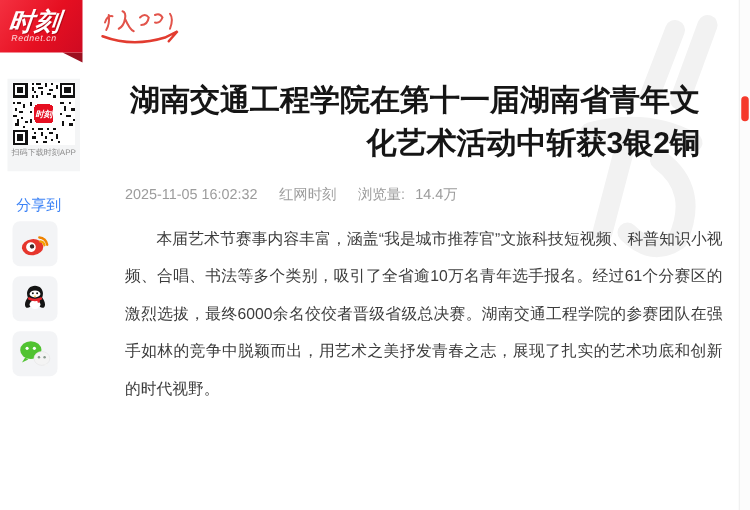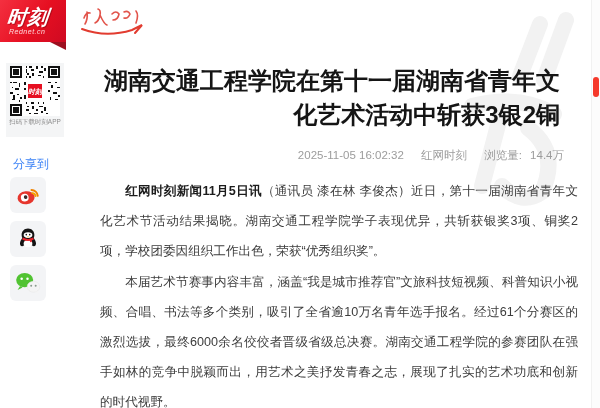--- a/index.html
+++ b/index.html
@@ -47,21 +47,21 @@
   }
   .tile-weibo{top:177px;}
   .tile-qq{top:221px;}
   .tile-wechat{top:265px;}
 
   
   .article-title{
     left:100px;top:64px;width:460px;
     font-size:24px;line-height:34px;font-weight:bold;color:#151515;z-index:1;
   }
-  .meta-row{left:100px;top:148px;width:478px;font-size:11.5px;color:#9c9c9c;z-index:1;text-align:right;}
+  .meta-row{left:100px;top:148px;width:478px;font-size:11.5px;color:#9c9c9c;z-index:1;}
   .meta-row span{margin-right:14px;}
   .meta-views-value{margin-left:-9px;}
   .article-body{left:100px;top:176px;width:478px;z-index:1;}
   .article-body p{
     margin:0 0 1px 0;font-size:12.6px;line-height:30px;color:#3c3c3c;
     text-indent:2em;text-align:justify;letter-spacing:0;
   }
   .p-lead{font-weight:bold;color:#1c1c1c;}
 </style>
 </head>
@@ -211,15 +211,14 @@
 <h1 class="abs article-title" style="margin:0;text-align:right;">湖南交通工程学院在第十一届湖南省青年文化艺术活动中斩获3银2铜</h1>
 
 <div class="abs meta-row">
   <span>2025-11-05 16:02:32</span>
   <span>红网时刻</span>
   <span>浏览量:</span>
   <span class="meta-views-value">14.4万</span>
 </div>
 
 <div class="abs article-body">
-  <p><span class="p-lead">红网时刻新闻11月5日讯</span><span>（通讯员 漆在林 李俊杰）近日，第十一届湖南省青年文化艺术节活动结果揭晓。湖南交通工程学院学子表现优异，共斩获银奖3项、铜奖2项，学校团委因组织工作出色，荣获“优秀组织奖”。</span></p>
   <p><span>本届艺术节赛事内容丰富，涵盖“我是城市推荐官”文旅科技短视频、科普知识小视频、合唱、书法等多个类别，吸引了全省逾10万名青年选手报名。经过61个分赛区的激烈选拔，最终6000余名佼佼者晋级省级总决赛。湖南交通工程学院的参赛团队在强手如林的竞争中脱颖而出，用艺术之美抒发青春之志，展现了扎实的艺术功底和创新的时代视野。</span></p>
 </div>
 
 </body></html>

